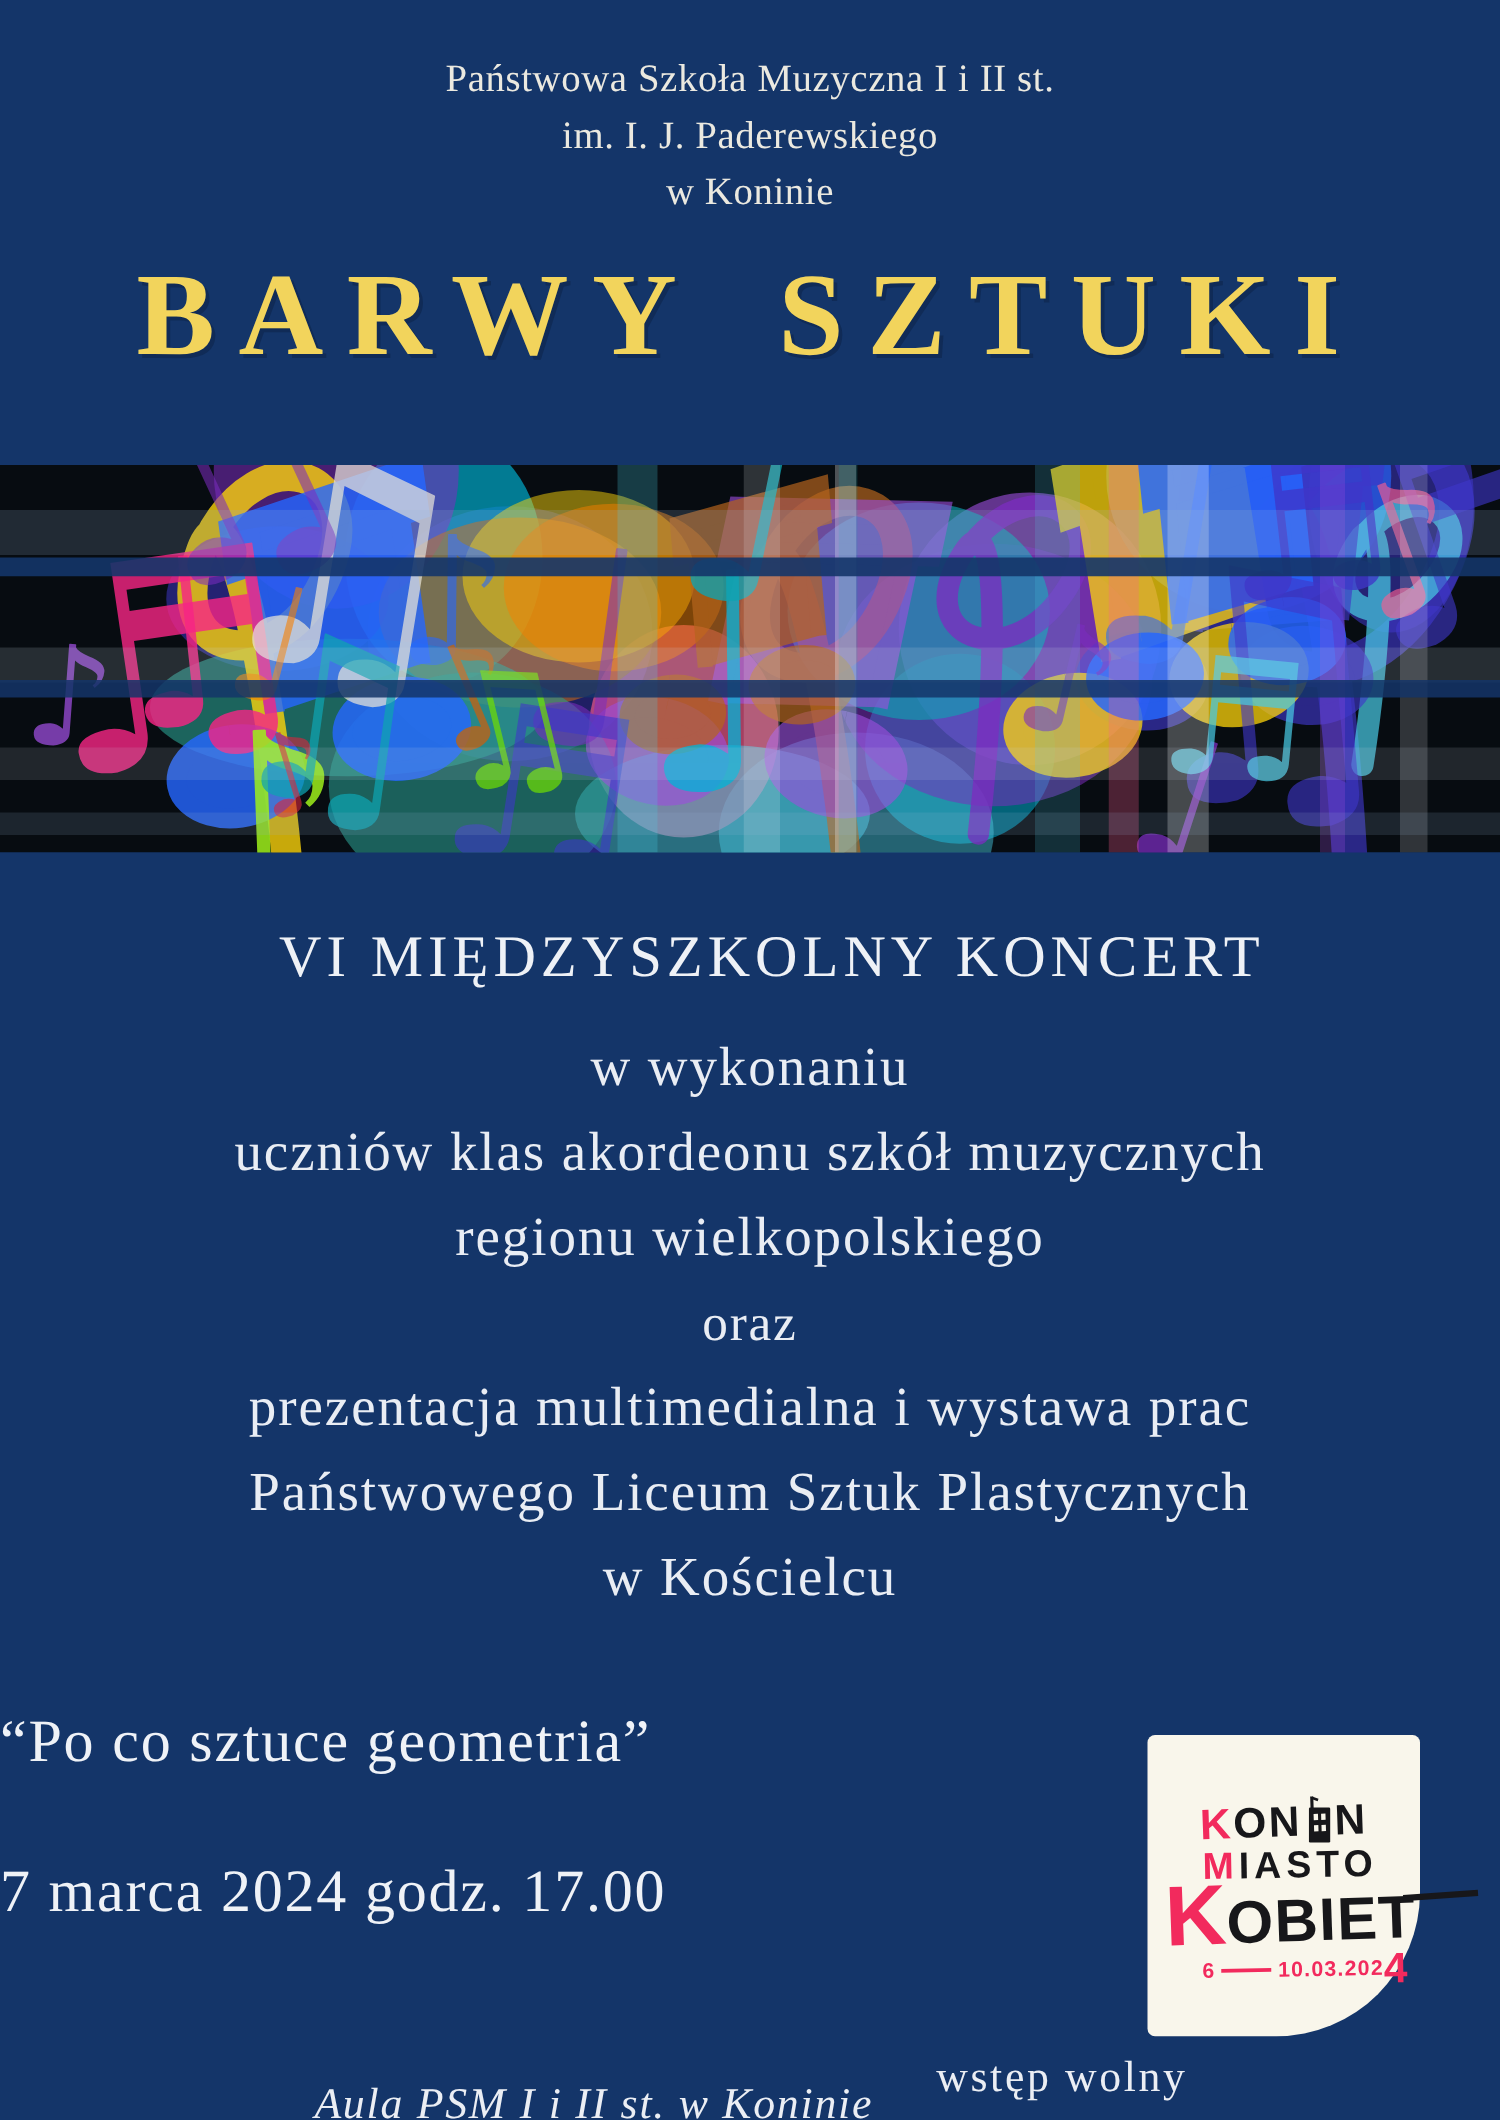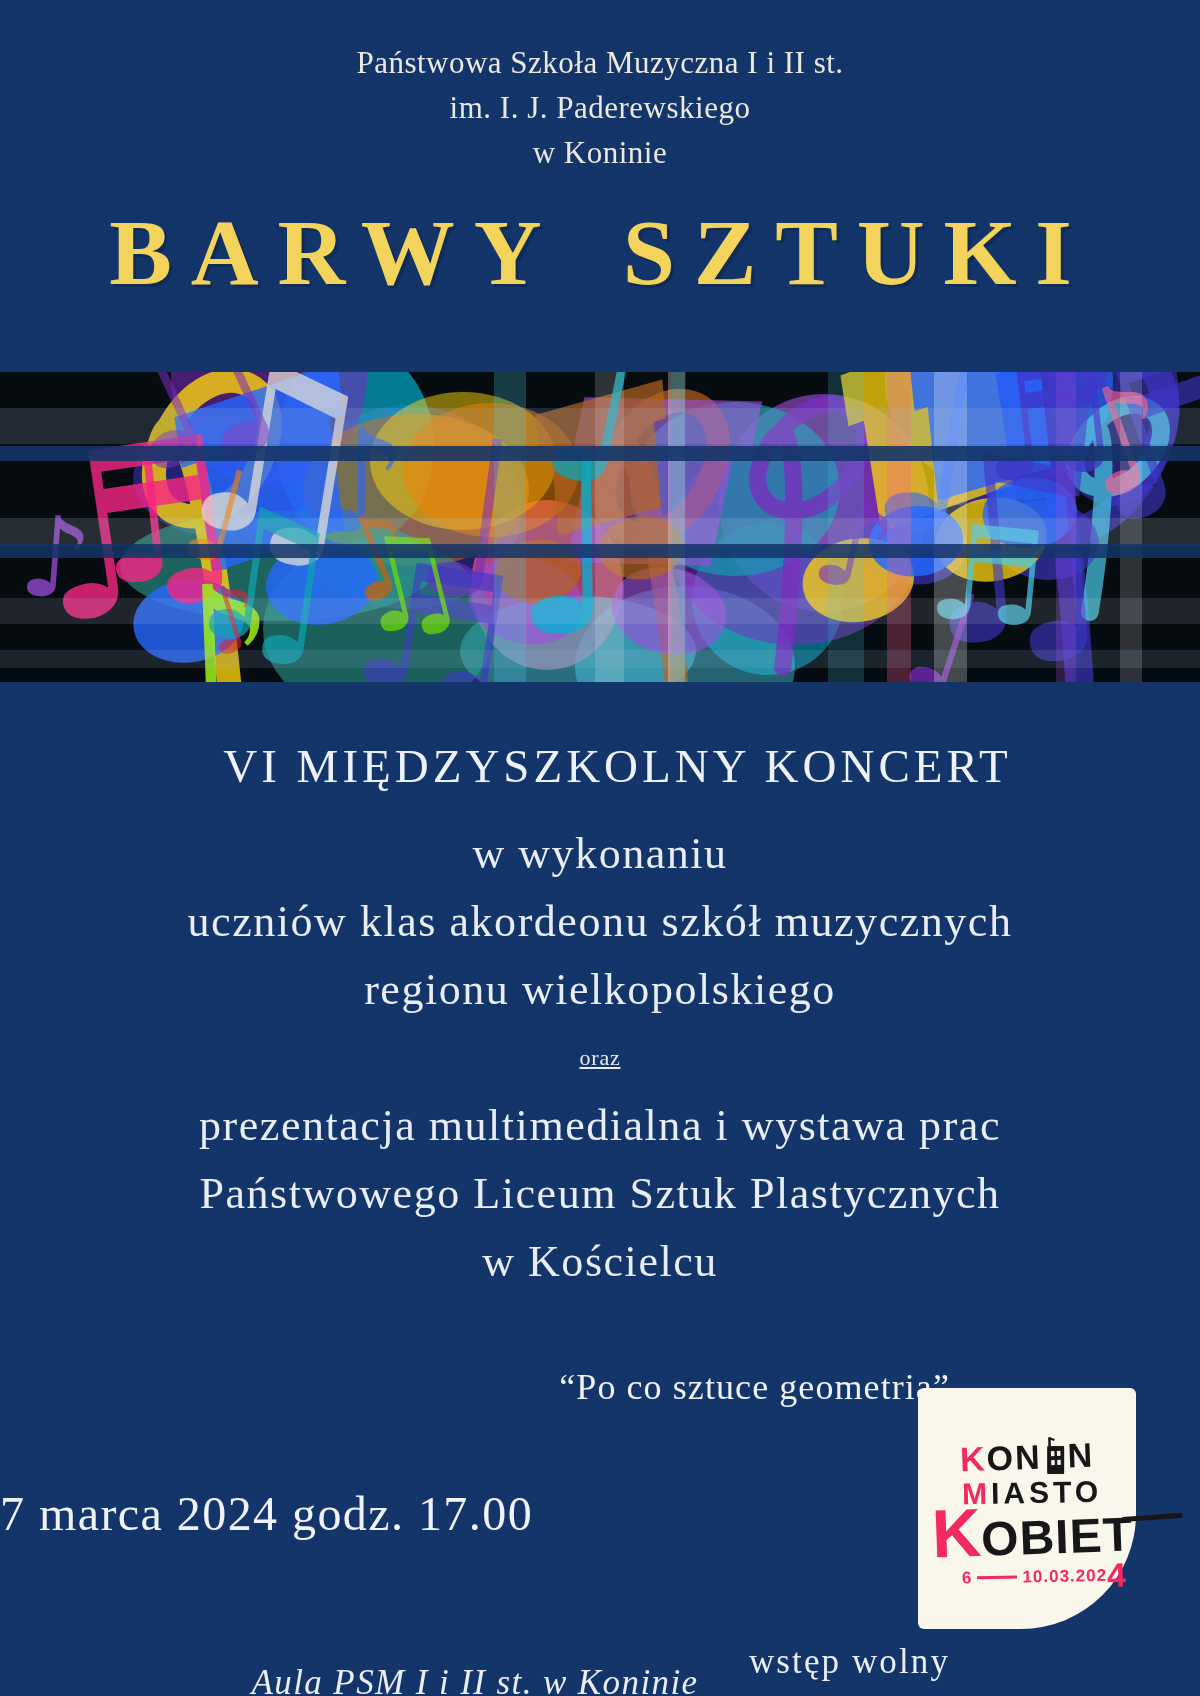--- a/index.html
+++ b/index.html
@@ -16,24 +16,24 @@
   .main-title{position:absolute;top:198px;left:0;width:1200px;text-align:center;
     font-size:94px;font-weight:700;color:#f2d45c;letter-spacing:0.20em;word-spacing:0.25em;
     text-shadow:3px 3px 0 rgba(10,25,55,0.35);white-space:nowrap;}
   
   .band{position:absolute;top:372px;left:0;width:1200px;height:310px;display:block;}
   
   .concert-block{position:absolute;top:738px;left:0;width:1200px;text-align:center;}
   .concert-heading{font-size:47px;line-height:56px;letter-spacing:0.085em;color:#eef1f6;
     margin-bottom:26px;white-space:nowrap;margin-left:35px;}
   .cline{font-size:44px;line-height:68px;letter-spacing:0.035em;color:#e9edf4;white-space:nowrap;}
-  .cline.small{font-size:22px;text-decoration:underline;}
+  .cline.small{font-size:41px;}
   
-  .quote{position:absolute;top:1366px;left:0;width:950px;text-align:right;
-    font-size:36px;letter-spacing:0.03em;color:#eff2f7;white-space:nowrap;}
+  .quote{position:absolute;top:1366px;left:0;width:950px;text-align:left;
+    font-size:48px;letter-spacing:0.03em;color:#eff2f7;white-space:nowrap;}
   .date-line{position:absolute;top:1486px;left:0;width:950px;text-align:left;
     font-size:48px;letter-spacing:0.03em;color:#eff2f7;white-space:nowrap;}
   .venue{position:absolute;top:1663px;left:0;width:950px;text-align:center;
     font-size:35px;letter-spacing:0.04em;color:#ebeef4;white-space:nowrap;font-style:italic;}
   .admission{position:absolute;top:1642px;left:0;width:950px;text-align:right;
     font-size:35px;letter-spacing:0.06em;color:#ebeef4;white-space:nowrap;}
   
   .logo-card{position:absolute;left:918px;top:1388px;width:218px;height:241px;
     background:#f9f6eb;border-radius:6px 6px 115px 6px;
     font-family:"Liberation Sans","DejaVu Sans",sans-serif;font-weight:700;}

